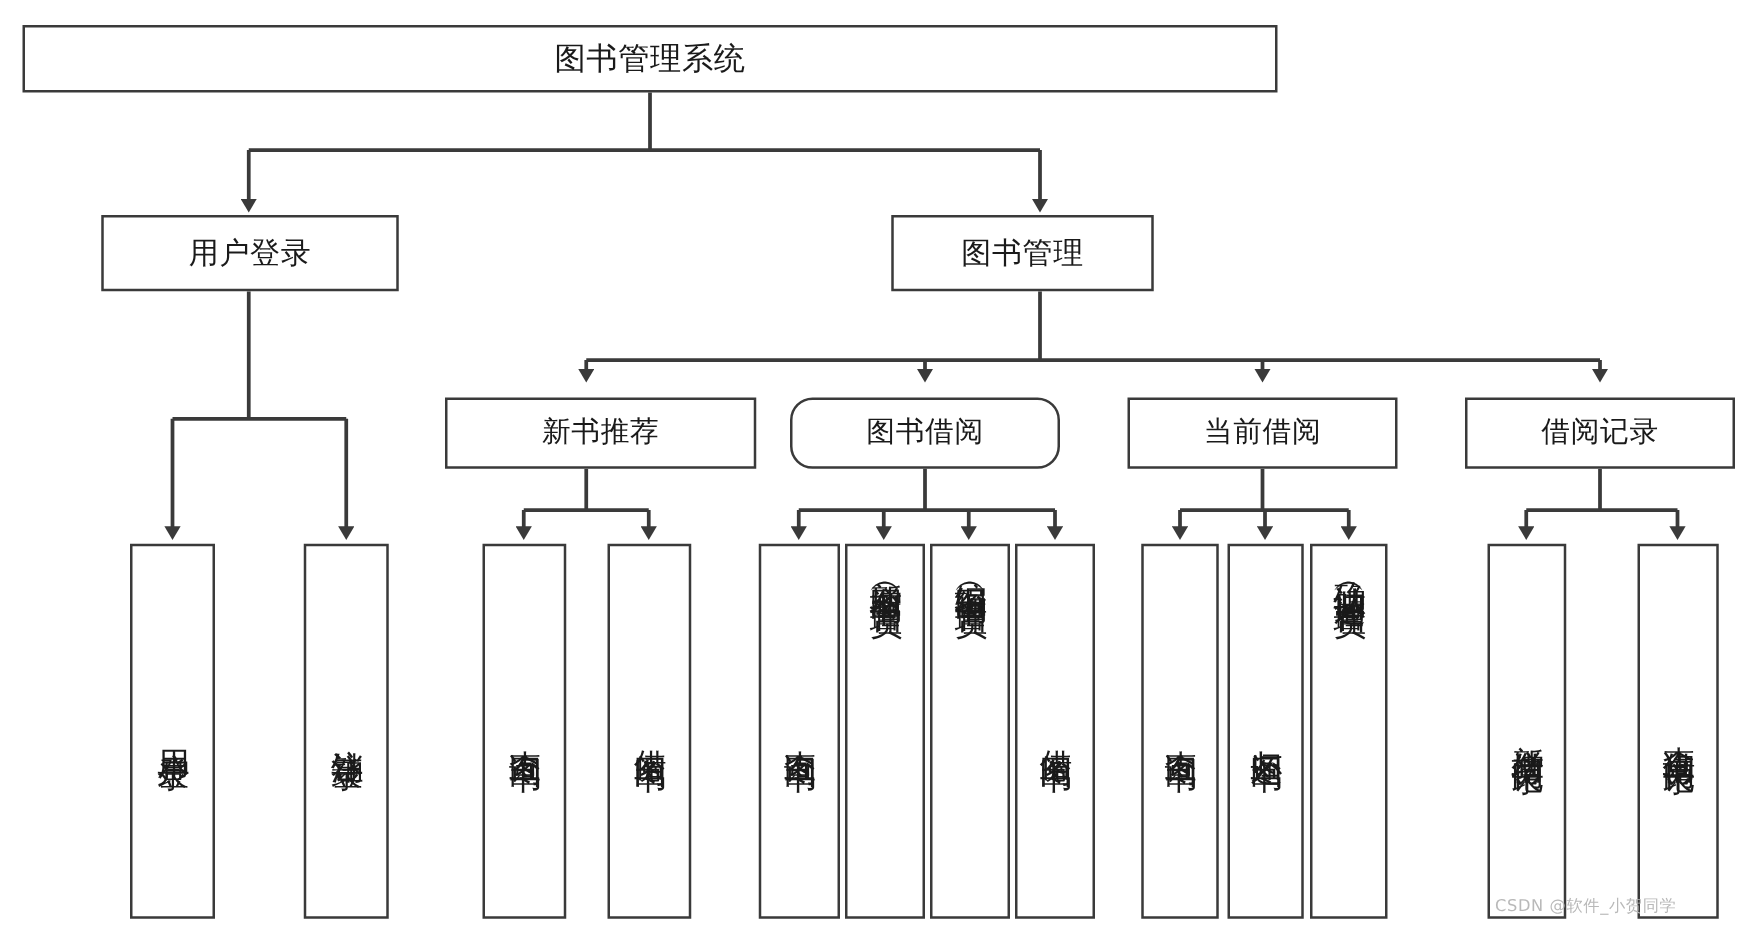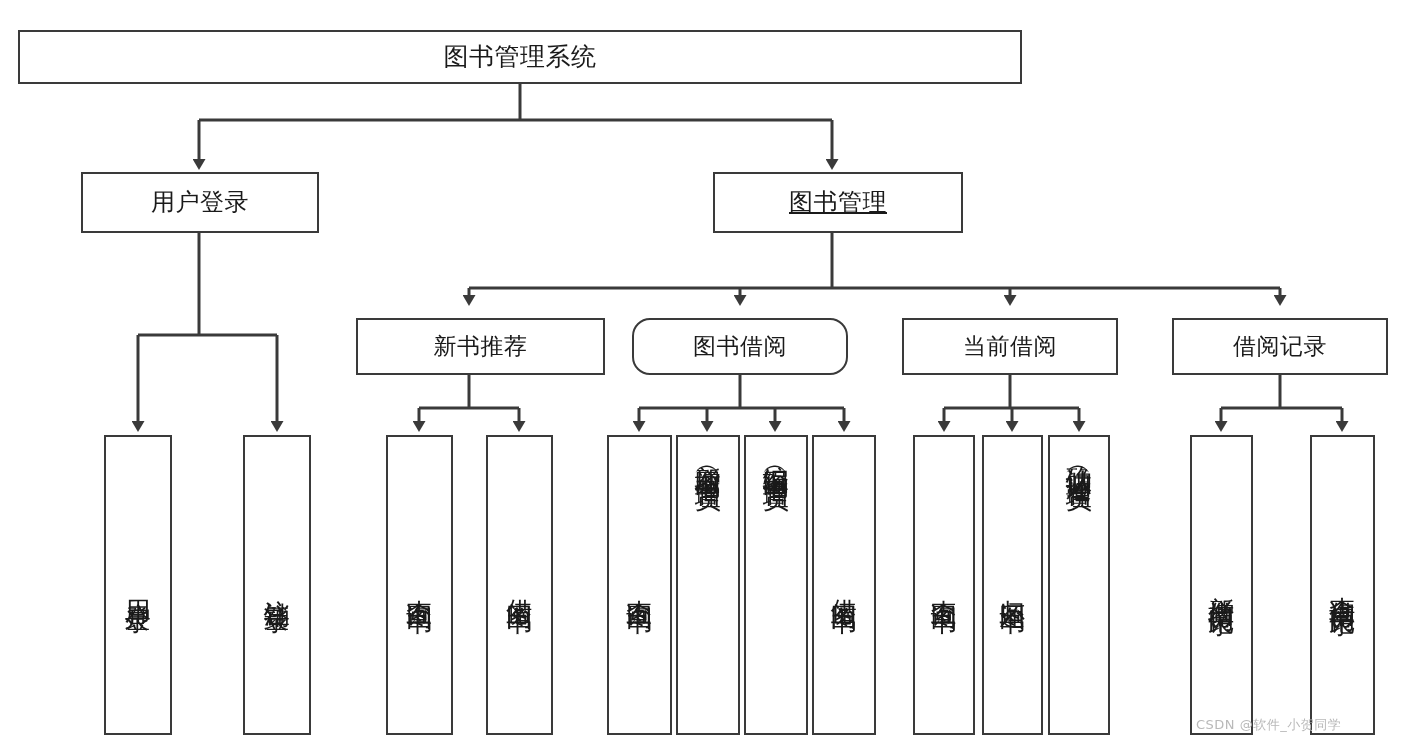--- a/index.html
+++ b/index.html
@@ -122,28 +122,28 @@
       <path d="M1012,408 L1012,422" marker-end="url(#arrow)"></path>
       <path d="M1079,408 L1079,422" marker-end="url(#arrow)"></path>
 
       <path d="M1280,375 L1280,408"></path>
       <path d="M1221,408 L1342,408"></path>
       <path d="M1221,408 L1221,422" marker-end="url(#arrow)"></path>
       <path d="M1342,408 L1342,422" marker-end="url(#arrow)"></path>
     </g>
   </svg>
 
-  <div class="node root" style="left:18px; top:30px; width:1004px; height:54px;">
+  <div class="node root" style="left:18px; top:20px; width:1004px; height:54px;">
     <span class="label">图书管理系统</span>
   </div>
 
   <div class="node lvl2" style="left:81px; top:172px; width:238px; height:61px;">
     <span class="label">用户登录</span>
   </div>
-  <div class="node lvl2" style="left:713px; top:172px; width:250px; height:61px;text-decoration:underline;">
+  <div class="node lvl2" style="left:713px; top:172px; width:210px; height:61px;">
     <span class="label">图书管理</span>
   </div>
 
   <div class="node lvl3" style="left:356px; top:318px; width:249px; height:57px;">
     <span class="label">新书推荐</span>
   </div>
   <div class="node lvl3" style="left:632px; top:318px; width:216px; height:57px;border-radius:18px;">
     <span class="label">图书借阅</span>
   </div>
   <div class="node lvl3" style="left:1172px; top:318px; width:216px; height:57px;">

